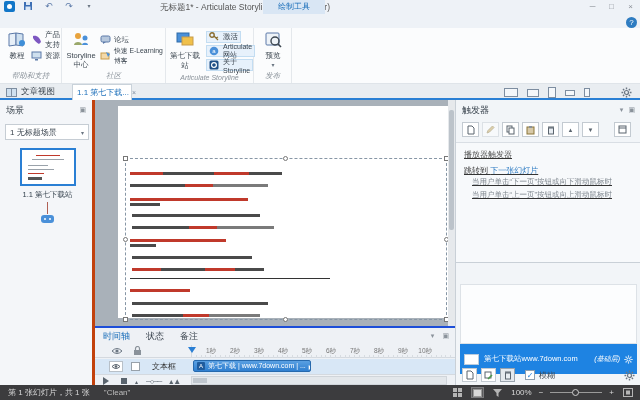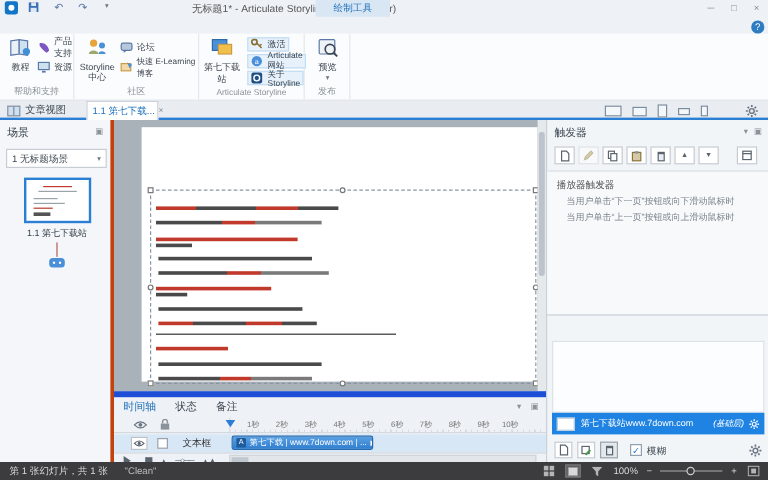--- a/index.html
+++ b/index.html
@@ -21,21 +21,21 @@
   
   .rtabs{position:absolute;left:0;top:14px;width:640px;height:14px;}
   .rtab{position:absolute;top:0;height:14px;line-height:14px;font-size:8.5px;color:#3c4650;text-align:center;}
   .rtab.file{background:#1176c8;color:#fff;}
   .rtab.sel{background:#fff;color:#1c6fba;border:1px solid #ccd6df;border-bottom:none;}
   .rtab.ctx{background:#e8f0f8;color:#3c4650;}
 
   
   .ribbon{position:absolute;left:0;top:28px;width:640px;height:56px;background:#fbfcfd;border-bottom:1px solid #dfe4e9;}
   .rgroup{position:absolute;top:0;height:55px;border-right:1px solid #e4e8ec;}
-  .glabel{position:absolute;bottom:2px;left:0;right:0;text-align:center;font-size:7.5px;color:#8a929a;}
+  .glabel{position:absolute;bottom:2px;left:0;right:0;text-align:center;font-size:7.5px;color:#8a929a;font-style:italic;}
   .bigbtn{position:absolute;top:3px;width:34px;text-align:center;font-size:7.5px;color:#3c4650;}
   .bigbtn .bicon{width:20px;height:18px;margin:0 auto 2px;}
   .smallbtn{position:absolute;display:flex;align-items:center;gap:3px;font-size:7.5px;color:#3c4650;height:12px;}
   .smallbtn .sicon{width:11px;height:10px;flex:none;}
   .hl{background:#e7f1fb;border:1px solid #c3ddf2;padding:0 2px;}
   .dd{font-size:6px;color:#6b7682;}
   .helpq{position:absolute;right:3px;top:-11px;width:11px;height:11px;border-radius:50%;background:#2e7cc1;color:#fff;font-size:8px;line-height:11px;text-align:center;}
 
   
   .tabbar{position:absolute;left:0;top:84px;width:640px;height:16px;background:#e9edf1;border-bottom:2px solid #2a7fd4;}
@@ -72,21 +72,21 @@
   .handle{position:absolute;width:5px;height:5px;background:#fff;border:1px solid #777;}
   .handle.round{border-radius:50%;}
   .dl{position:absolute;height:3px;}
   .dl-k{background:#4a4a4a;}
   .dl-r{background:#c0392b;}
   .dl-m{background:linear-gradient(90deg,#c0392b 0 22%,#4a4a4a 22% 55%,#c0392b 55% 78%,#4a4a4a 78% 100%);}
   .dl-b{background:linear-gradient(90deg,#4a4a4a 0 40%,#c0392b 40% 60%,#7a7a7a 60% 100%);}
   .rule{position:absolute;height:1px;background:#333;}
 
   
-  .timeline{position:absolute;left:95px;top:326px;width:360px;height:59px;background:#eef1f5;border-top:5px solid #1d4ed8;}
+  .timeline{position:absolute;left:95px;top:326px;width:360px;height:59px;background:#eef1f5;border-top:2px solid #1d4ed8;}
   .tltabs{position:absolute;left:0;top:0;width:360px;height:16px;display:flex;align-items:center;gap:16px;padding-left:8px;font-size:9px;color:#3c4650;}
   .tltab.sel{color:#1c6fba;}
   .tlhic{position:absolute;right:6px;top:4px;display:flex;gap:8px;color:#8a929a;font-size:7px;}
   .tlruler{position:absolute;left:0;top:17px;width:360px;height:13px;border-bottom:1px solid #d4d9df;}
   .ticks{position:absolute;left:96px;top:0;width:264px;height:13px;white-space:nowrap;border-left:1px solid #d4d9df;
     background:repeating-linear-gradient(90deg,transparent 0 3.8px,#d7dce1 3.8px 4.8px) bottom/100% 3px no-repeat;}
   .tick{display:inline-block;width:24px;text-align:right;font-size:6.5px;color:#777;line-height:11px;}
   .playhead{position:absolute;left:93px;top:2px;width:0;height:0;border:4px solid transparent;border-top:6px solid #2a7fd4;}
   .tlrow{position:absolute;left:0;top:31px;width:360px;height:15px;background:#d8e7f6;display:flex;align-items:center;}
   .eyebtn{width:14px;height:11px;margin-left:14px;background:#fff;border:1px solid #b8c0c8;display:flex;align-items:center;justify-content:center;}
@@ -101,28 +101,28 @@
   .hsb{position:absolute;left:96px;top:48px;right:8px;height:9px;background:#e3e7eb;border:1px solid #d0d5da;}
   .hsb .hthumb{position:absolute;left:1px;top:1px;width:14px;height:5px;background:#c0c7ce;}
 
   
   .rightcol{position:absolute;left:455px;top:100px;width:185px;height:285px;background:#f2f5f8;border-left:1px solid #c9d0d7;}
   .trigpanel{position:absolute;left:0;top:0;width:185px;height:162px;}
   .trigbar{position:absolute;left:6px;top:22px;display:flex;gap:3px;}
   .tbtn{width:17px;height:15px;background:#fff;border:1px solid #c3cad1;display:flex;align-items:center;justify-content:center;color:#5a646e;font-size:7px;}
   .tbtn.dis{opacity:.45;}
   .tbtn.right{position:absolute;left:152px;top:0;}
-  .trigbody{position:absolute;left:0;top:42px;width:185px;bottom:0;background:#f7f9fb;border-top:1px solid #d9dee4;font-size:8px;}
+  .trigbody{position:absolute;left:0;top:42px;width:185px;bottom:0;background:#f7f9fb;border-top:1px solid #d9dee4;font-size:8px;text-decoration:underline;}
   .trigsec{padding:6px 8px 2px;color:#555;}
   .trigitem{padding:3px 8px 0;color:#333;}
   .triglink{color:#2f7cc3;}
   .trigcond{padding:1px 8px 2px 16px;color:#7d858d;font-size:7.5px;}
   .layerpanel{position:absolute;left:0;top:162px;width:185px;height:123px;border-top:1px solid #c9d0d7;}
   .layerlist{position:absolute;left:4px;top:21px;width:177px;height:60px;background:#fcfdfe;border:1px solid #dde2e7;}
-  .layerrow{position:absolute;left:4px;top:81px;width:177px;height:18px;background:#1e83e2;display:flex;align-items:center;padding:0 4px;color:#fff;}
+  .layerrow{position:absolute;left:4px;top:81px;width:177px;height:30px;background:#1e83e2;display:flex;align-items:center;padding:0 4px;color:#fff;}
   .lthumb{width:15px;height:11px;background:#fff;border:1px solid #bcd;flex:none;}
   .lname{font-size:7.5px;margin-left:5px;white-space:nowrap;}
   .ltag{font-size:7px;font-style:italic;margin-left:auto;}
   .layertools{position:absolute;left:0;top:101px;width:185px;height:22px;display:flex;align-items:center;gap:4px;padding-left:6px;}
   .ltbtn{width:15px;height:14px;background:#fff;border:1px solid #c3cad1;display:flex;align-items:center;justify-content:center;font-size:7px;color:#5a646e;}
   .ltbtn.pressed{background:#e4e9ee;border:1px solid #9aa4ae;}
   .dimchk{width:10px;height:10px;background:#fff;border:1px solid #8fa0b0;color:#2a7fd4;font-size:8px;line-height:9px;text-align:center;margin-left:6px;}
   .dimlabel{font-size:8px;color:#3c4650;}
   .lgear{margin-left:auto;margin-right:6px;}
 
@@ -468,20 +468,24 @@
         <span class="tbtn" style="font-size:6px;">▼</span>
         <span class="tbtn right">
             <svg width="9" height="9" viewBox="0 0 9 9">
               <rect x="1" y="1" width="7" height="7" fill="#fff" stroke="#5a646e"></rect>
               <path d="M1 3 H8" stroke="#5a646e"></path>
             </svg>
           </span>
       </div>
       <div class="trigbody">
         <div class="trigsec">播放器触发器</div>
+        <div class="trigitem">
+          <span>跳转到</span>
+          <span class="triglink">下一张幻灯片</span>
+        </div>
         <div class="trigcond">当用户单击“下一页”按钮或向下滑动鼠标时</div>
         <div class="trigcond">当用户单击“上一页”按钮或向上滑动鼠标时</div>
       </div>
     </div>
 
     <div class="layerpanel">
       <div class="layerlist"></div>
       <div class="layerrow">
         <span class="lthumb"></span>
         <span class="lname">第七下载站www.7down.com</span>

